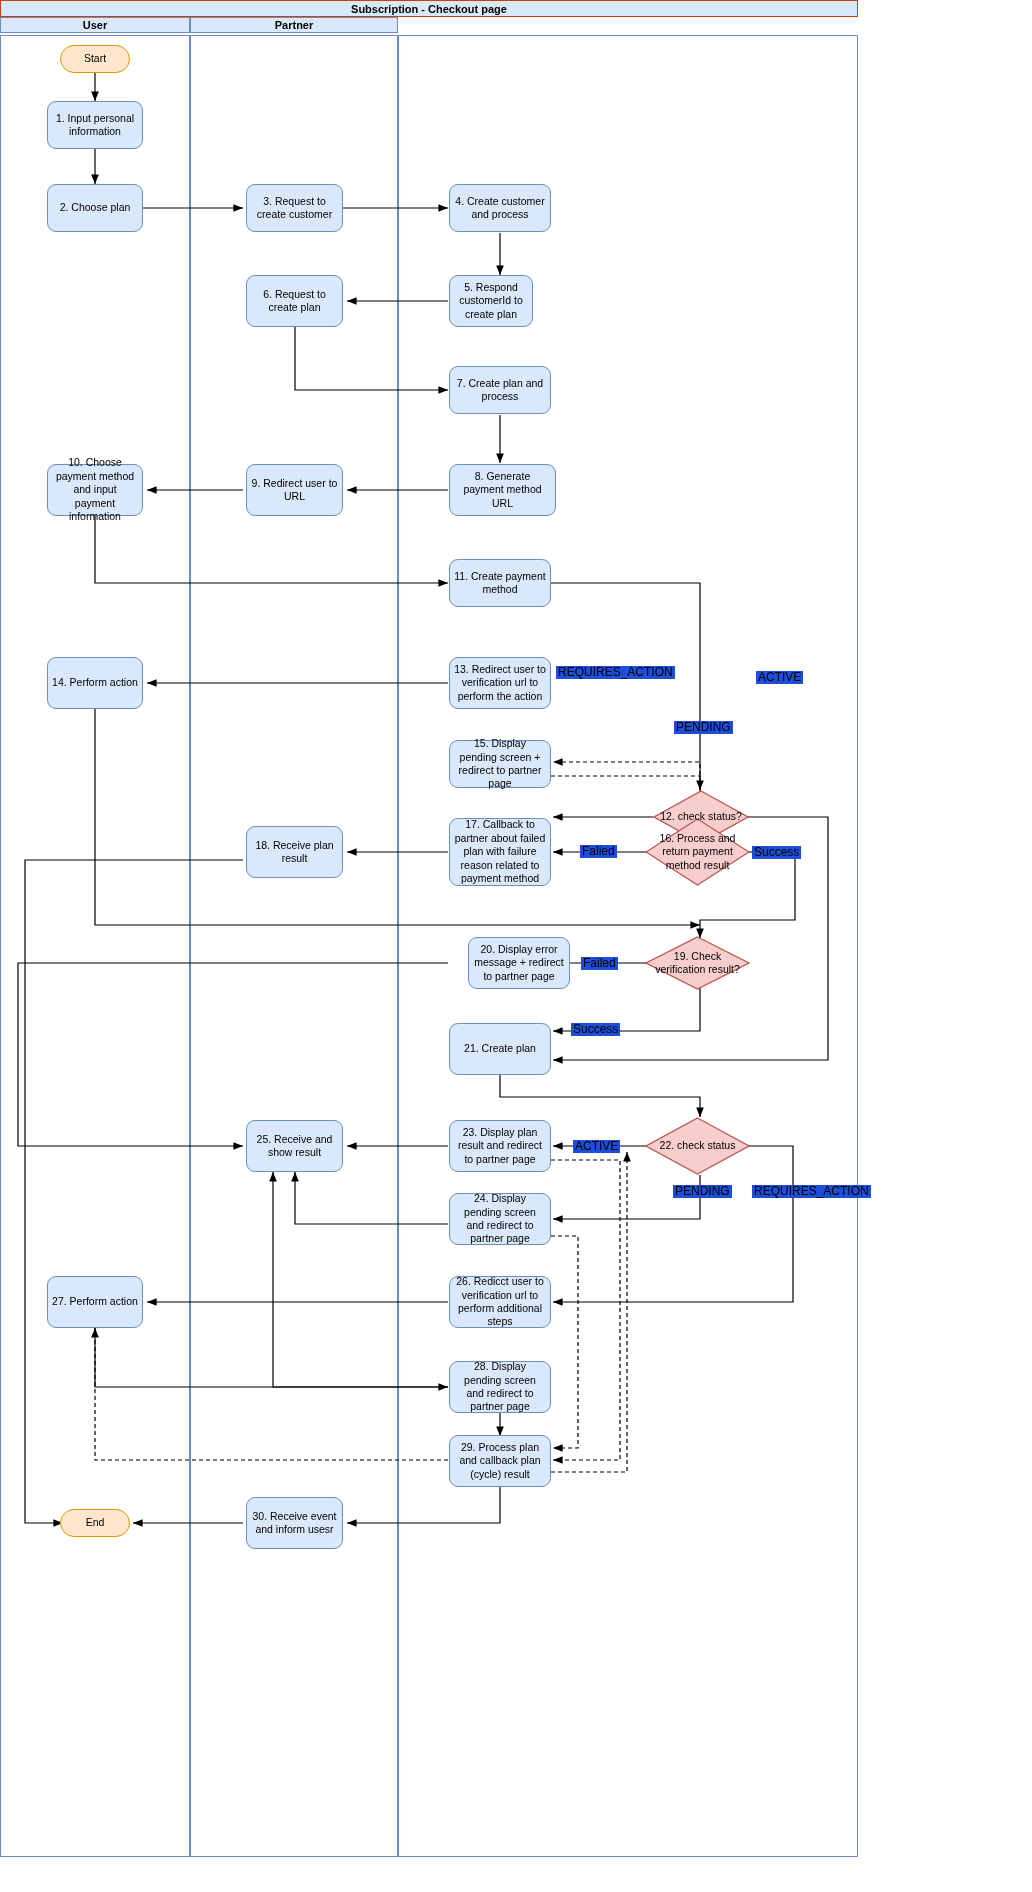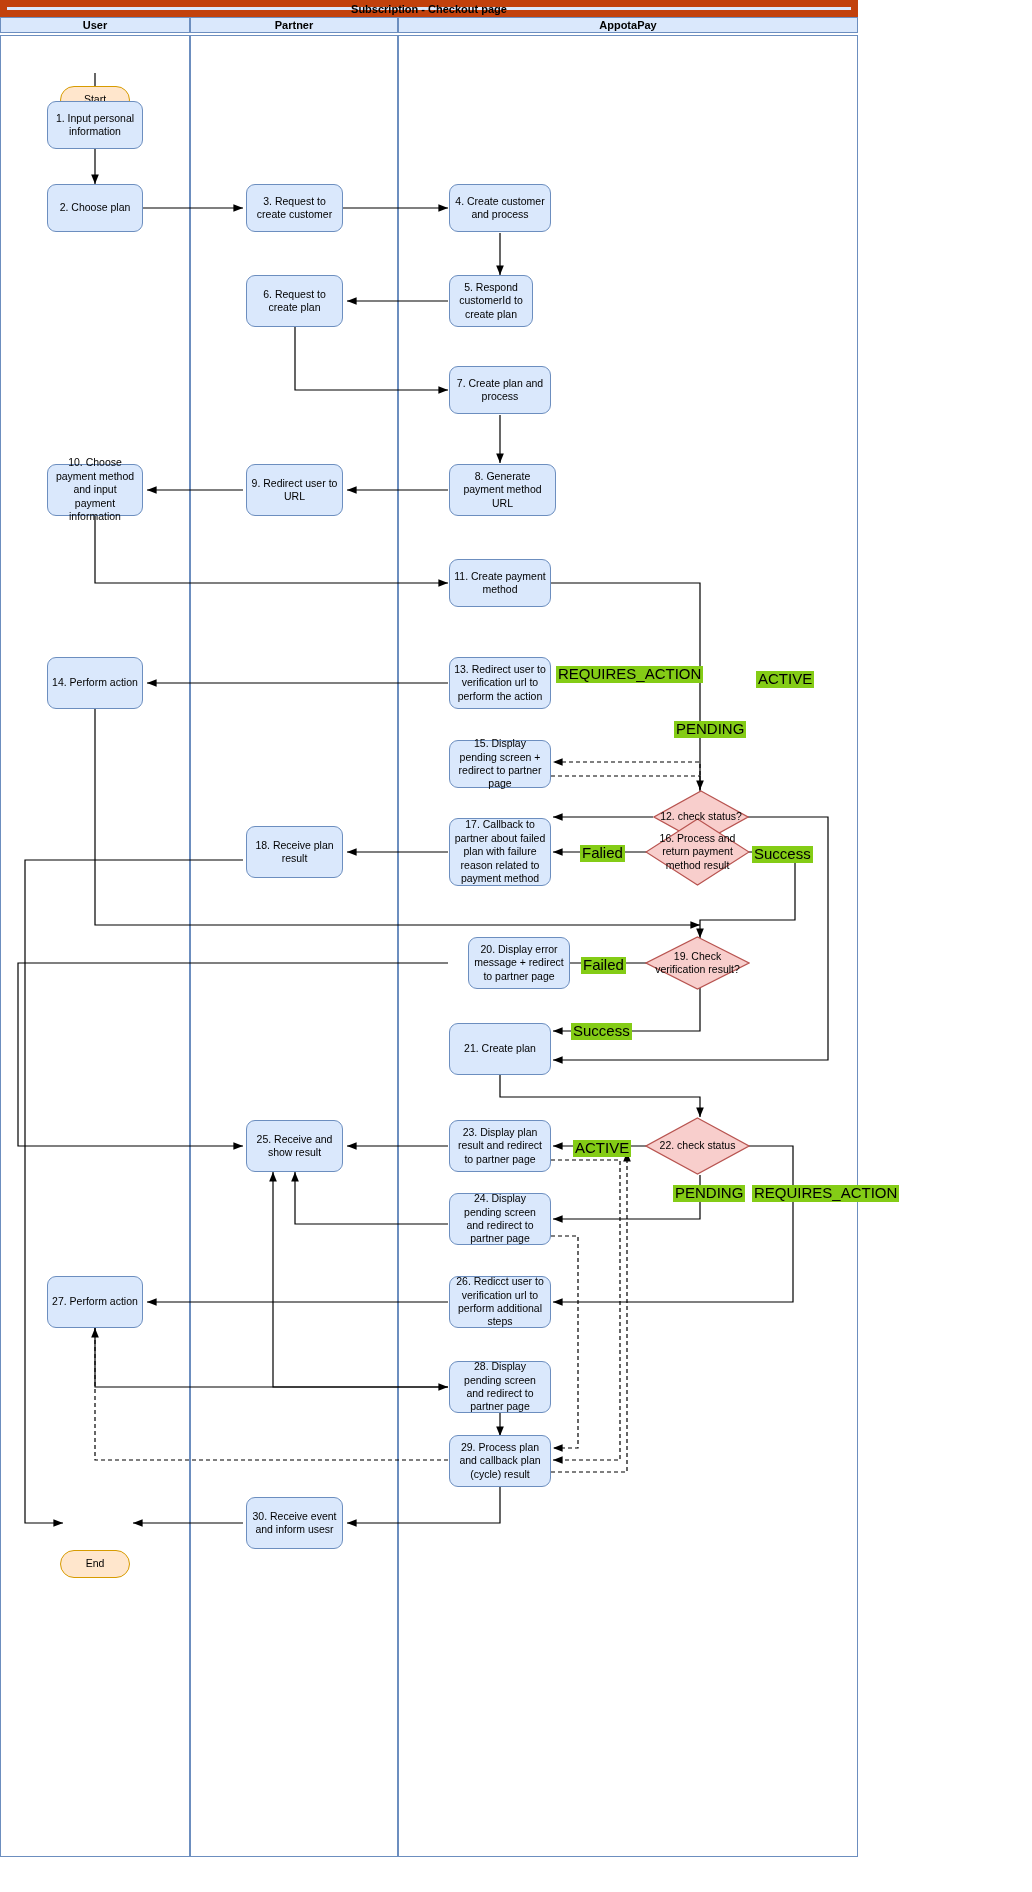--- a/index.html
+++ b/index.html
@@ -14,21 +14,21 @@
     height: 1892px;
     background: #ffffff;
     overflow: hidden;
   }
   
   .pool-title {
     position: absolute;
     left: 0; top: 0;
     width: 858px; height: 17px;
     background: #dae8fc;
-    border: 7px solid #c2410c;
+    border: 1px solid #c2410c;
     box-sizing: border-box;
     font-size: 11px;
     font-weight: bold;
     color: #000;
     display: flex;
     align-items: center;
     justify-content: center;
   }
   .lane-header {
     position: absolute;
@@ -67,21 +67,20 @@
   }
   .process {
     background: #dae8fc;
     border: 1px solid #6c8ebf;
     border-radius: 9px;
   }
   .terminator {
     background: #ffe6cc;
     border: 1px solid #d79b00;
     border-radius: 14px;
-    margin-top: 41px;
   }
   .decision-wrap {
     position: absolute;
     display: flex;
     align-items: center;
     justify-content: center;
   }
   .decision-wrap svg {
     position: absolute;
     left: 0; top: 0;
@@ -93,23 +92,23 @@
     font-size: 10.5px;
     line-height: 1.25;
     color: #000;
     width: 100%;
     padding: 0 4px;
     box-sizing: border-box;
   }
   
   .edge-label {
     position: absolute;
-    font-size: 15px;
+    font-size: 12px;
     color: #000;
-    background: #84cc16;
+    background: #1d4ed8;
     padding: 0 2px;
     white-space: nowrap;
     line-height: 1.1;
   }
   #edges {
     position: absolute;
     left: 0; top: 0;
     width: 1032px;
     height: 1892px;
     pointer-events: none;
@@ -117,21 +116,20 @@
 </style>
 </head>
 <body>
 
 <div id="page">
 
   <div class="pool-title">Subscription - Checkout page</div>
 
   <div class="lane-header" style="left:0px; width:190px;">User</div>
   <div class="lane-header" style="left:190px; width:208px;">Partner</div>
-  <div class="lane-header" style="left:398px; width:460px;">AppotaPay</div>
 
   <div class="lane-body" style="left:0px; width:190px;"></div>
   <div class="lane-body" style="left:190px; width:208px;"></div>
   <div class="lane-body" style="left:398px; width:460px;"></div>
 
   <svg id="edges" viewBox="0 0 1032 1892" xmlns="http://www.w3.org/2000/svg">
     <defs>
       <marker id="arw" markerWidth="9" markerHeight="9" refX="8" refY="3.2" orient="auto" markerUnits="strokeWidth">
         <path d="M0,0 L8,3.2 L0,6.4 z" fill="#000"></path>
       </marker>

